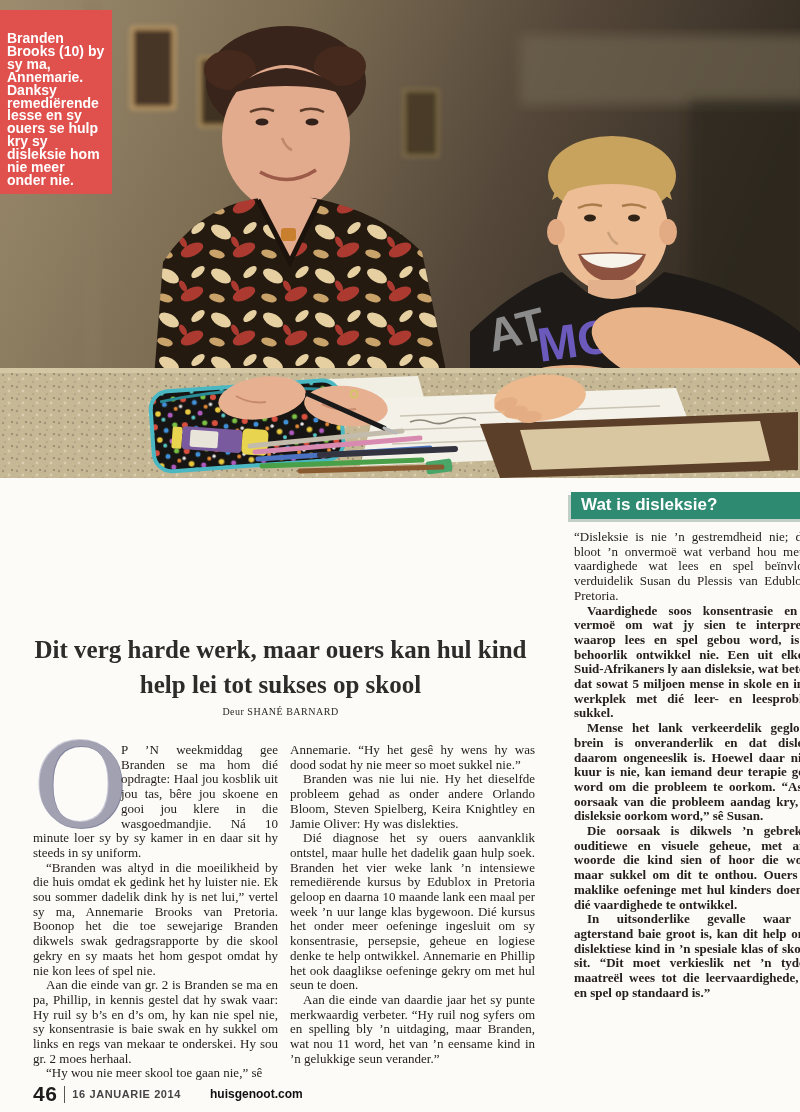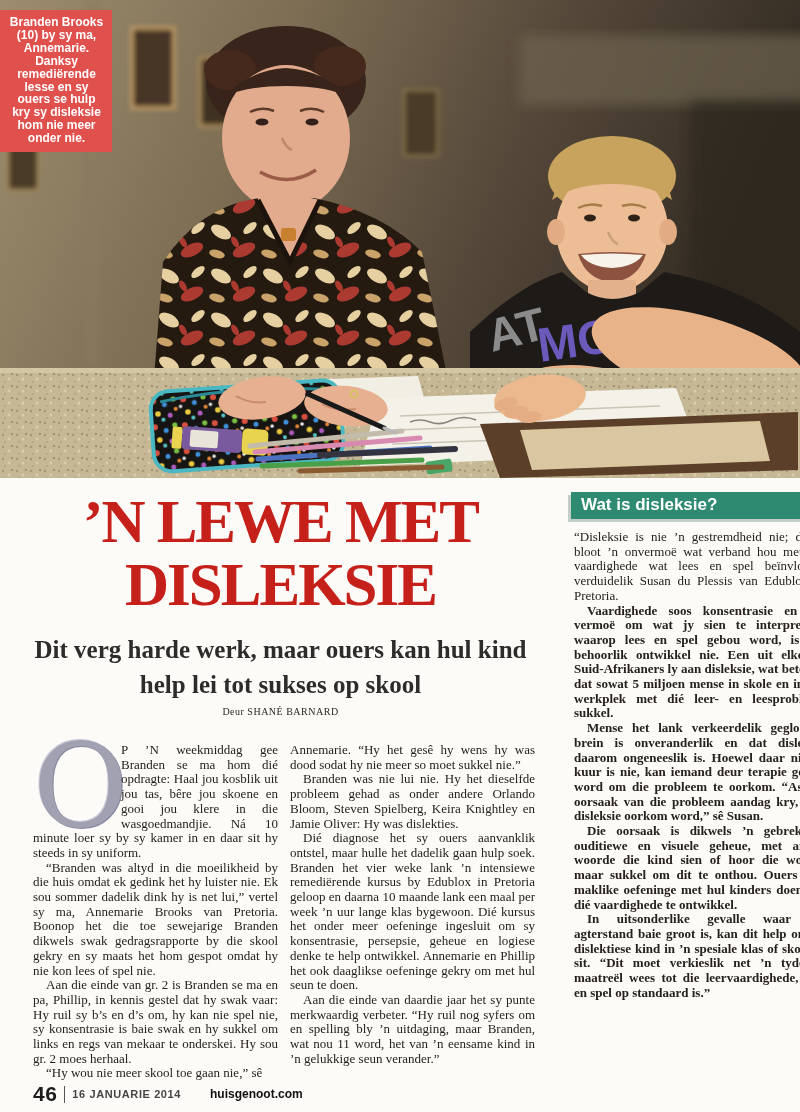--- a/index.html
+++ b/index.html
@@ -3,21 +3,21 @@
 <meta charset="utf-8">
 <style>
   html,body{margin:0;padding:0;background:#e8e8e8;}
   .page{position:relative;width:800px;height:1112px;background:#fcfbf8;overflow:hidden;
         font-family:"Liberation Serif",serif;}
   
   .photo-wrap{position:absolute;left:0;top:0;width:800px;height:478px;}
   .photo-wrap svg{display:block;}
   .caption-box{position:absolute;left:0;top:10px;width:99px;background:#e0514e;
         color:#fff;font-family:"Liberation Sans",sans-serif;font-weight:bold;
-        font-size:12px;line-height:12.9px;padding:6px 6px 7px 7px;text-align:center;}
+        font-size:14px;line-height:12.9px;padding:22px 6px 7px 7px;}
   
   .headline{position:absolute;left:28px;top:490px;width:505px;text-align:center;
         color:#c6201a;font-weight:700;font-size:61px;line-height:63px;letter-spacing:-2px;}
   .subhead{position:absolute;left:28px;top:632px;width:505px;text-align:center;
         color:#2e2c2a;font-weight:600;font-size:25px;line-height:35px;}
   .byline{position:absolute;left:28px;top:706px;width:505px;text-align:center;
         color:#2a2622;font-size:10px;letter-spacing:.5px;}
   
   .columns{position:absolute;left:33px;top:743px;width:503px;display:flex;gap:12px;
         font-size:13px;line-height:14.7px;color:#27211c;text-align:justify;}
@@ -191,24 +191,20 @@
         <ellipse cx="540" cy="398" rx="46" ry="23" fill="#ecb98f" transform="rotate(-6 540 398)"></ellipse>
         <ellipse cx="506" cy="404" rx="12" ry="6" fill="#e4ad83" transform="rotate(-18 506 404)"></ellipse>
         <ellipse cx="516" cy="412" rx="12" ry="6" fill="#e4ad83" transform="rotate(-12 516 412)"></ellipse>
         <ellipse cx="530" cy="417" rx="12" ry="6" fill="#e4ad83" transform="rotate(-6 530 417)"></ellipse>
       </g>
     </svg>
 
     <div class="caption-box">Branden Brooks (10) by sy ma, Annemarie. Danksy remediërende lesse en sy ouers se hulp kry sy disleksie hom nie meer onder nie.</div>
   </div>
 
-  <div class="headline">
-    <div>’N LEWE MET</div>
-    <div>DISLEKSIE</div>
-  </div>
   <div class="subhead">Dit verg harde werk, maar ouers kan hul kind help lei tot sukses op skool</div>
   <div class="byline">Deur SHANÉ BARNARD</div>
 
   <div class="columns">
     <div class="col">
       <p><span class="dropcap">O</span><span>P ’N weekmiddag gee Branden se ma hom dié opdragte: Haal jou kosblik uit jou tas, bêre jou skoene en gooi jou klere in die wasgoedmandjie. Ná 10 minute loer sy by sy kamer in en daar sit hy steeds in sy uniform.</span></p>
       <p>“Branden was altyd in die moeilikheid by die huis omdat ek gedink het hy luister nie. Ek sou sommer dadelik dink hy is net lui,” vertel sy ma, Annemarie Brooks van Pretoria. Boonop het die toe sewejarige Branden dikwels swak gedragsrapporte by die skool gekry en sy maats het hom gespot omdat hy nie kon lees of spel nie.</p>
       <p>Aan die einde van gr. 2 is Branden se ma en pa, Phillip, in kennis gestel dat hy swak vaar: Hy ruil sy b’s en d’s om, hy kan nie spel nie, sy konsentrasie is baie swak en hy sukkel om links en regs van mekaar te onderskei. Hy sou gr. 2 moes herhaal.</p>
       <p>“Hy wou nie meer skool toe gaan nie,” sê</p>
     </div>

